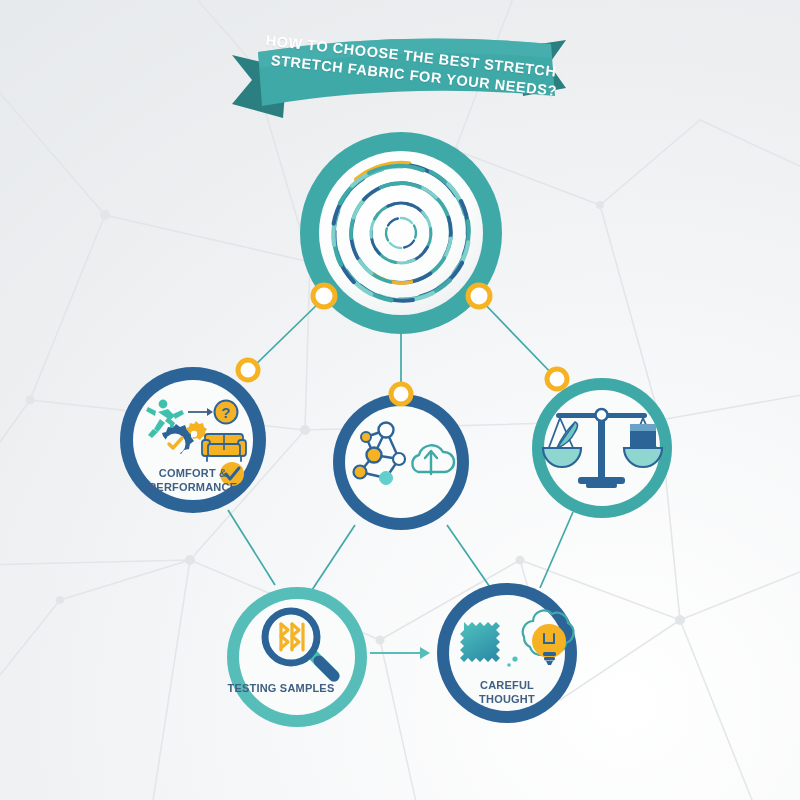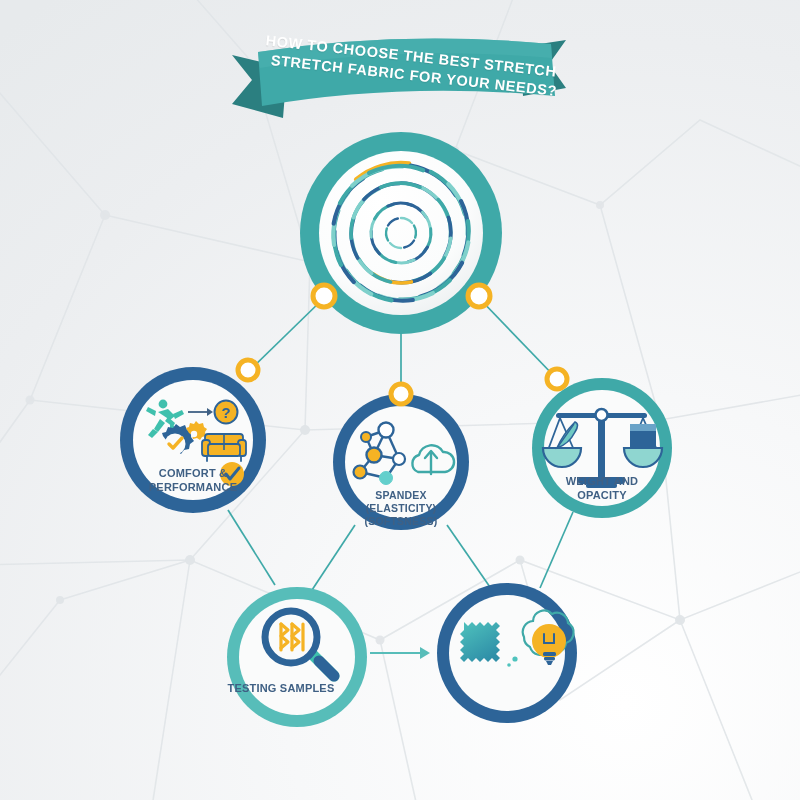--- a/index.html
+++ b/index.html
@@ -263,25 +263,20 @@
       <circle cx="360" cy="472" r="6.5" fill="#f5b324" stroke="#2d6498" stroke-width="2.2"></circle>
       <circle cx="386" cy="478" r="6.5" fill="#63cfcc" stroke="#63cfcc" stroke-width="1"></circle>
     </g>
 
     <g stroke="#3fa9a8" stroke-width="2.4" fill="none" stroke-linecap="round" stroke-linejoin="round">
       <path d="M418 472 a9 9 0 0 1 1 -17 a13 13 0 0 1 24 -3 a9 9 0 0 1 2 20 z"></path>
       <line x1="431" y1="474" x2="431" y2="452"></line>
       <path d="M425 458 l6 -7 l6 7"></path>
     </g>
   </svg>
-  <div class="cap s10" style="left:341px;top:489px;width:120px;">
-    <div>SPANDEX</div>
-    <div>(ELASTICITY)</div>
-    <div>(SOFTSNESS)</div>
-  </div>
 
   <svg class="layer" viewBox="0 0 800 800">
     <circle cx="602" cy="448" r="70" fill="#3fa9a8"></circle>
     <circle cx="602" cy="448" r="58" fill="#fafbfb"></circle>
 
     <g>
       <rect x="598" y="418" width="7" height="62" rx="2" fill="#2d6498"></rect>
       <rect x="578" y="477" width="47" height="7" rx="3" fill="#2d6498"></rect>
       <rect x="586" y="483" width="31" height="5" rx="2" fill="#2d6498"></rect>
       <rect x="556" y="413" width="91" height="5" rx="2.5" fill="#2d6498"></rect>
@@ -303,24 +298,20 @@
     <g>
       <path d="M575 422 q-12 12 -18 26 q12 -4 18 -16 q5 -8 0 -10 z" fill="#6fc9c3" stroke="#2d6498" stroke-width="1.6"></path>
       <line x1="574" y1="424" x2="557" y2="448" stroke="#2d6498" stroke-width="1.3"></line>
     </g>
 
     <g>
       <rect x="630" y="424" width="26" height="24" fill="#2d6498"></rect>
       <rect x="630" y="424" width="26" height="7" fill="#6aa3c8"></rect>
     </g>
   </svg>
-  <div class="cap s11" style="left:542px;top:474px;width:120px;">
-    <div>WEIGHT AND</div>
-    <div>OPACITY</div>
-  </div>
 
   <svg class="layer" viewBox="0 0 800 800">
     <circle cx="297" cy="657" r="70" fill="#57bdb9"></circle>
     <circle cx="297" cy="657" r="58" fill="#fafbfb"></circle>
 
     <g>
       <line x1="313" y1="655" x2="334" y2="676" stroke="#3fc0ad" stroke-width="11" stroke-linecap="round"></line>
       <line x1="319" y1="661" x2="334" y2="676" stroke="#2d6498" stroke-width="11" stroke-linecap="round"></line>
       <circle cx="291" cy="637" r="26" fill="#fafbfb" stroke="#2d6498" stroke-width="7"></circle>
       <g stroke="#f5b324" stroke-width="3.2" fill="none" stroke-linecap="round" stroke-linejoin="round">
@@ -370,20 +361,24 @@
       <g stroke="#2d6498" stroke-width="2" fill="none" stroke-linecap="round">
         <path d="M544 634 v9"></path>
         <path d="M554 634 v9"></path>
         <path d="M544 643 h10"></path>
       </g>
       <rect x="543" y="652" width="13" height="4" rx="1.6" fill="#2d6498"></rect>
       <rect x="544" y="657" width="11" height="3.4" rx="1.4" fill="#2d6498"></rect>
       <path d="M546 661 h7 l-2 4 h-3 z" fill="#2d6498"></path>
     </g>
   </svg>
+  <div class="cap s11" style="left:447px;top:678px;width:120px;">
+    <div>CAREFUL</div>
+    <div>THOUGHT</div>
+  </div>
 
   <svg class="layer" viewBox="0 0 800 800">
     <g>
       <circle cx="324" cy="296" r="11" fill="#ffffff" stroke="#f5b324" stroke-width="5"></circle>
       <circle cx="479" cy="296" r="11" fill="#ffffff" stroke="#f5b324" stroke-width="5"></circle>
       <circle cx="248" cy="370" r="10" fill="#ffffff" stroke="#f5b324" stroke-width="5"></circle>
       <circle cx="401" cy="394" r="10" fill="#ffffff" stroke="#f5b324" stroke-width="5"></circle>
       <circle cx="557" cy="379" r="10" fill="#ffffff" stroke="#f5b324" stroke-width="5"></circle>
     </g>
   </svg>

